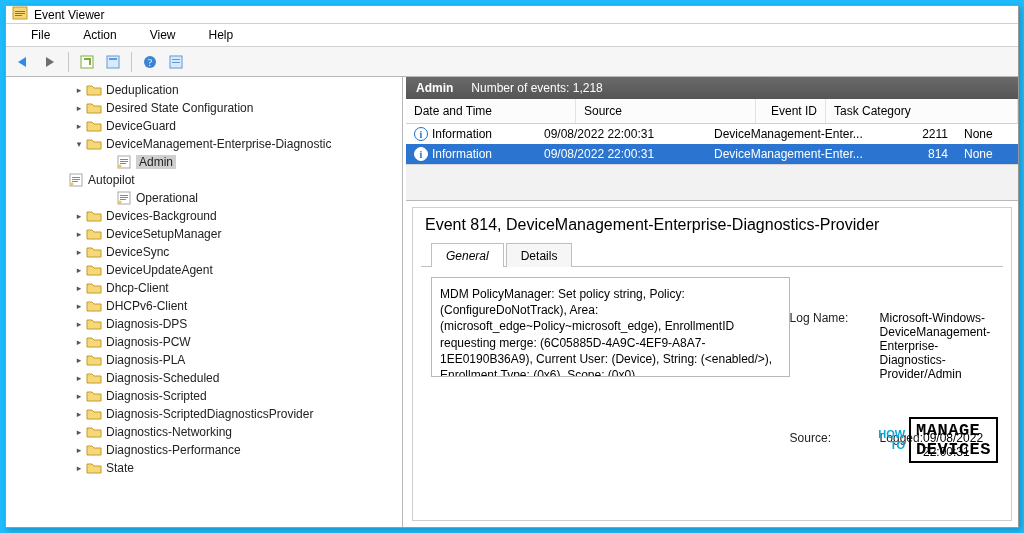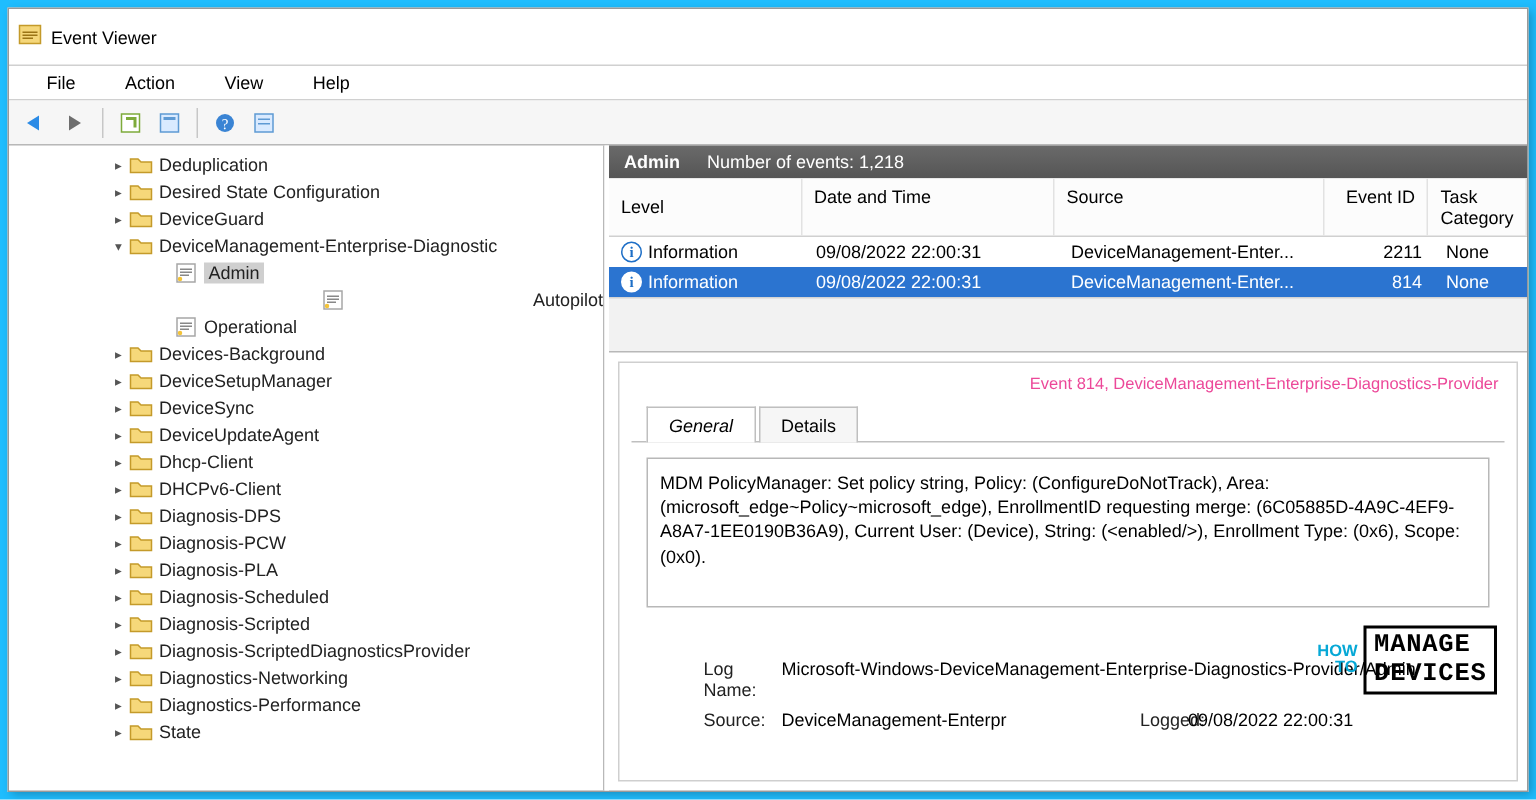--- a/index.html
+++ b/index.html
@@ -18,21 +18,21 @@
     border: 1px solid #999;
     width: 100%;
     height: 100%;
     display: flex;
     flex-direction: column;
     box-shadow: 2px 2px 6px rgba(0,0,0,0.25);
   }
   .titlebar {
     display: flex;
     align-items: center;
-    height: 38px;
+    height: 18px;
     padding: 0 6px;
     border-bottom: 1px solid #d0d0d0;
     background: #fff;
   }
   .titlebar .icon { margin-right: 6px; }
   .menubar {
     display: flex;
     gap: 18px;
     padding: 4px 10px;
     border-bottom: 1px solid #d0d0d0;
@@ -114,46 +114,46 @@
   .col.c-date  { width:170px; }
   .col.c-source{ width:180px; flex:0 0 180px;}
   .col.c-id    { width:70px; text-align:right;}
   .col.c-cat   { flex:1; }
   .scroll-space { height:36px; background:#f2f2f2; border-top:1px solid #d4d4d4;}
   .detail {
     flex:1; border:1px solid #cfcfcf; margin:6px; background:#fff;
     display:flex; flex-direction:column; min-height:0;
     padding:8px;
   }
-  .detail-title { font-size:11px; padding:0 4px 8px 4px; color:#ec4899;text-align:right;}
+  .detail-title { font-size:16px; padding:0 4px 8px 4px; color:#000000;}
   .tabs {
     display:flex; border-bottom:1px solid #bfbfbf; padding-left:10px;
   }
   .tab {
     padding:5px 14px 4px 14px; border:1px solid #bfbfbf; border-bottom:none;
     background:#f6f6f6; margin-right:2px; position:relative; top:1px;
     font-size:12px;
   }
   .tab.active { background:#fff;font-style:italic;}
   .detail-body {
-    flex:1; display:flex; flex-direction:column; min-height:0;
+    flex:1; display:flex; flex-direction:row; min-height:0;
     padding:10px;
   }
   .msgbox {
     border:1px solid #b8b8b8;
     padding:8px; font-size:12px; line-height:1.35;
     height:100px; overflow:hidden;
   }
   .fields {
     margin-top:34px; font-size:12px;
     display:grid;
     grid-template-columns: 90px 1fr 70px 1fr;
     row-gap:6px;
   }
-  .fields .lab { color:#222;margin-left:38px; }
+  .fields .lab { color:#222; }
   .watermark {
     position:absolute; right:26px; bottom:70px;
     font-weight:700; font-family: Arial, sans-serif;
     display:flex; align-items:center; gap:4px;
     pointer-events:none;
   }
   .watermark .how { color:#06a8d6; font-size:11px; line-height:1; text-align:right;}
   .watermark .box { border:2px solid #000; padding:2px 5px; font-size:17px; letter-spacing:0.5px;font-family:Liberation Mono, monospace; }
   .info-icon {
     width:14px; height:14px; border-radius:50%; background:#fff;
@@ -272,21 +272,21 @@
               <svg width="16" height="14">
                 <rect x="2" y="1" width="12" height="12" fill="#fff" stroke="#a7a7a7"></rect>
                 <rect x="4" y="4" width="8" height="1" fill="#888"></rect>
                 <rect x="4" y="6" width="8" height="1" fill="#888"></rect>
                 <rect x="4" y="8" width="6" height="1" fill="#888"></rect>
                 <circle cx="4" cy="11" r="1.5" fill="#f3c33a"></circle>
               </svg>
             </span>
             <span class="node-label node-selected">Admin</span>
           </li>
-          <li style="padding-left: 72px; justify-content: space-between;">
+          <li style="padding-left: 48px;">
             <span class="arrow blank">▸</span>
             <span class="folder-icon">
               <svg width="16" height="14">
                 <rect x="2" y="1" width="12" height="12" fill="#fff" stroke="#a7a7a7"></rect>
                 <rect x="4" y="4" width="8" height="1" fill="#888"></rect>
                 <rect x="4" y="6" width="8" height="1" fill="#888"></rect>
                 <rect x="4" y="8" width="6" height="1" fill="#888"></rect>
                 <circle cx="4" cy="11" r="1.5" fill="#f3c33a"></circle>
               </svg>
             </span>
@@ -444,21 +444,20 @@
     </div>
 
     <div class="right">
       <div class="right-header">
         <b>Admin</b>
         <span>Number of events: 1,218</span>
       </div>
 
       <div class="list">
         <div class="list-header">
-          <div class="col c-level">Level</div>
           <div class="col c-date">Date and Time</div>
           <div class="col c-source">Source</div>
           <div class="col c-id">Event ID</div>
           <div class="col c-cat">Task Category</div>
         </div>
         <div id="rows">
             <div class="row">
               <div class="col c-level">
                 <span class="info-icon">i</span>
                 <span>Information</span>
@@ -487,21 +486,20 @@
         <div class="tabs">
           <div class="tab active">General</div>
           <div class="tab">Details</div>
         </div>
         <div class="detail-body">
           <div class="msgbox">MDM PolicyManager: Set policy string, Policy: (ConfigureDoNotTrack), Area: (microsoft_edge~Policy~microsoft_edge), EnrollmentID requesting merge: (6C05885D-4A9C-4EF9-A8A7-1EE0190B36A9), Current User: (Device), String: (&lt;enabled/&gt;), Enrollment Type: (0x6), Scope: (0x0).</div>
           <div class="fields">
             <div class="lab">Log Name:</div>
             <div style="grid-column: span 3">Microsoft-Windows-DeviceManagement-Enterprise-Diagnostics-Provider/Admin</div>
             <div class="lab">Source:</div>
-            <div>DeviceManagement-Enterpr</div>
             <div class="lab">Logged:</div>
             <div>09/08/2022 22:00:31</div>
           </div>
         </div>
       </div>
     </div>
   </div>
 </div>
 
 <div class="watermark">

